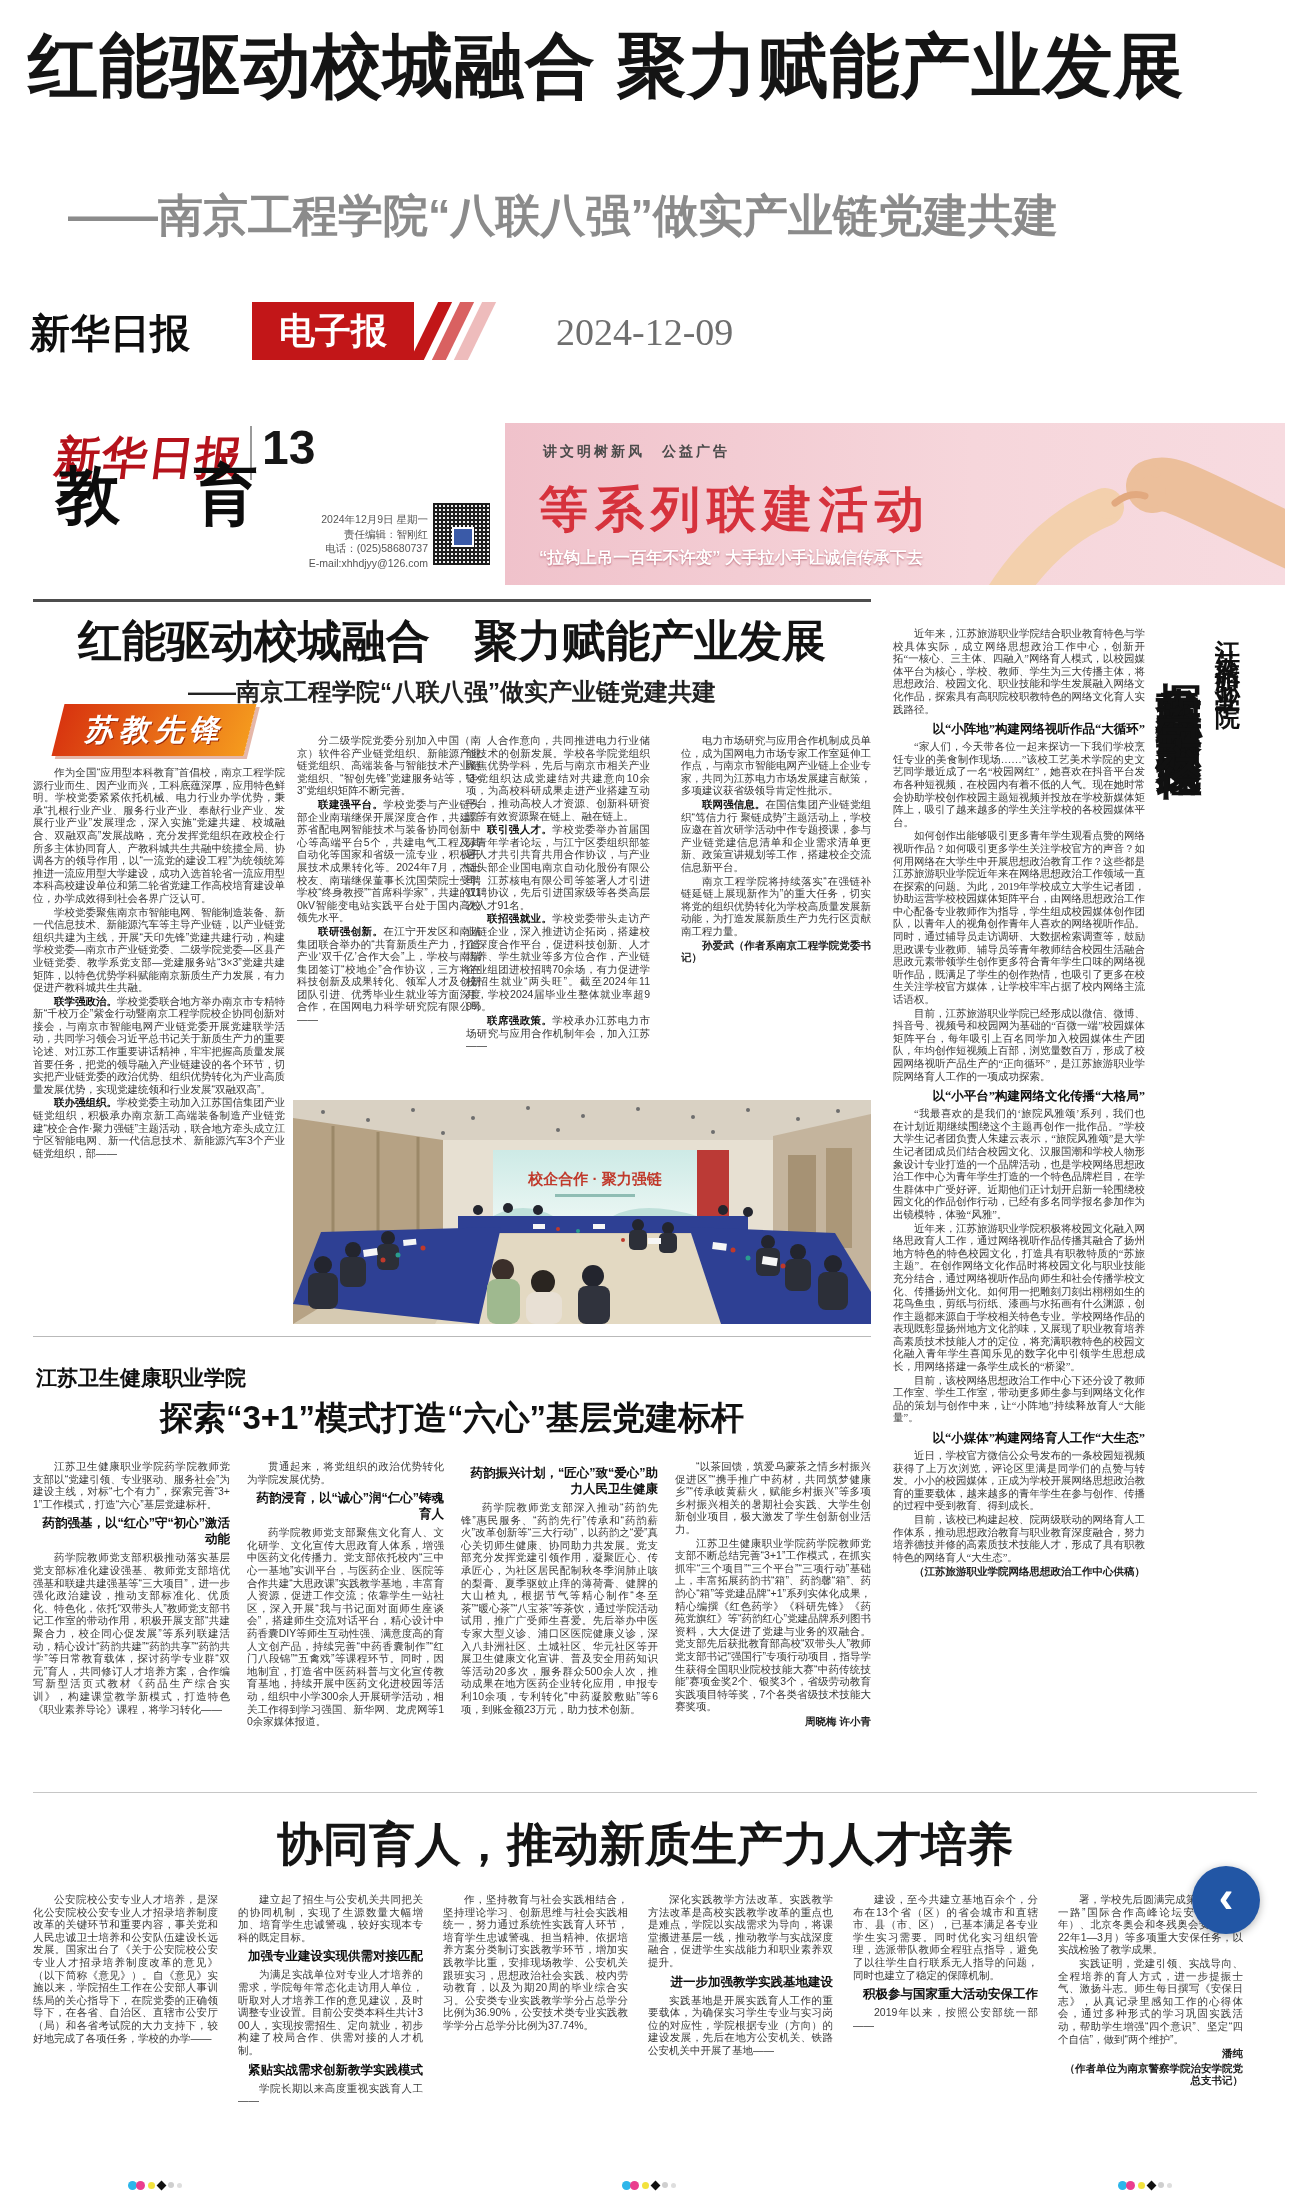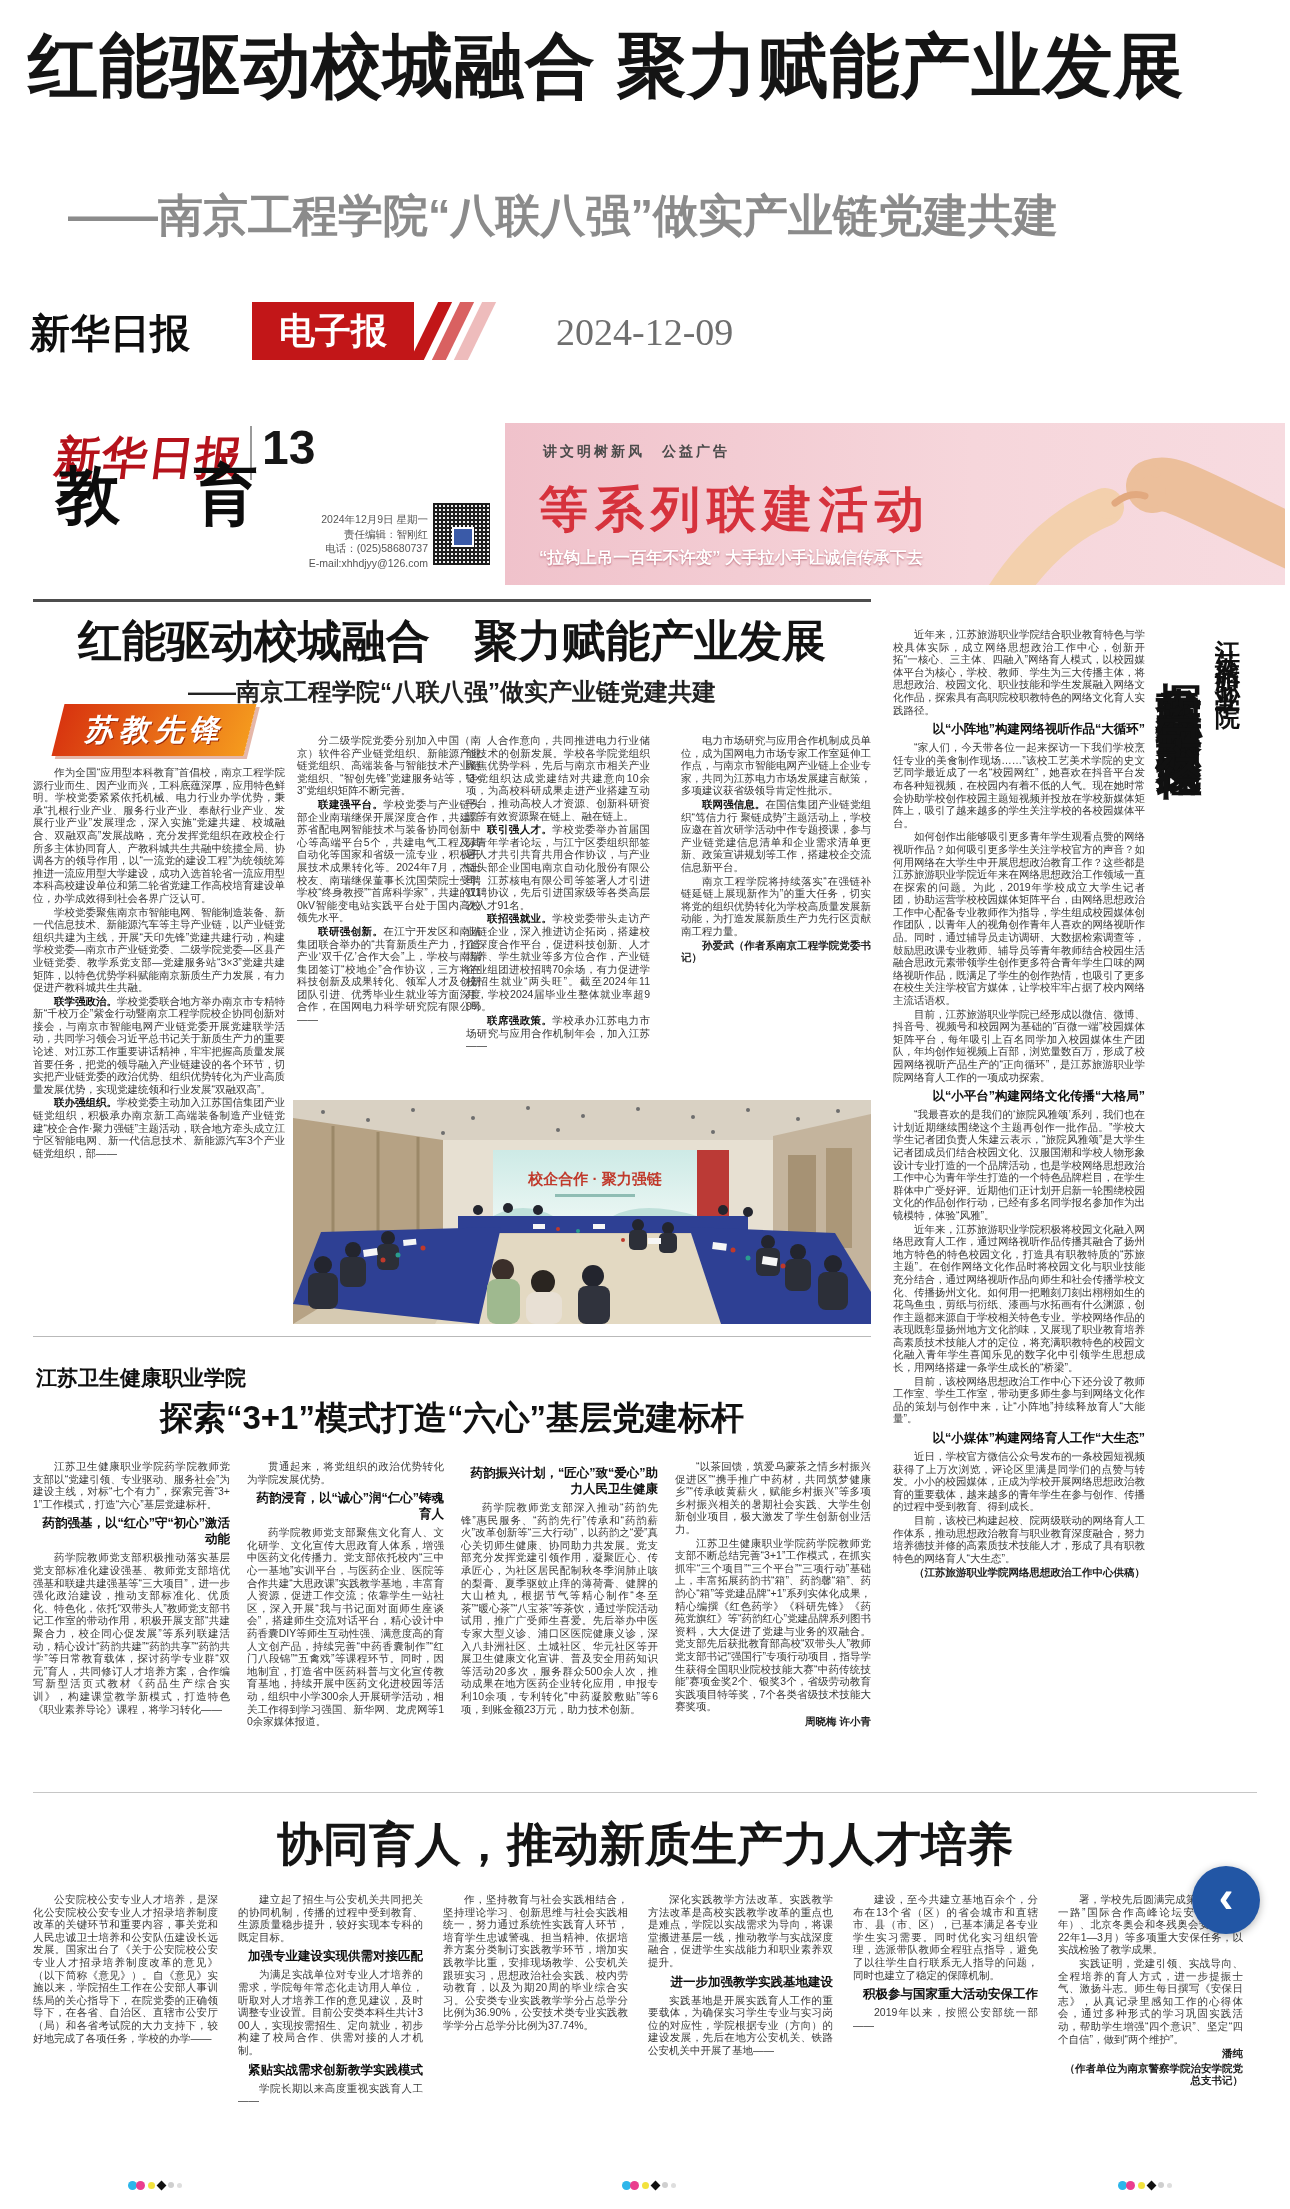--- a/index.html
+++ b/index.html
@@ -53,21 +53,21 @@
         margin:5px 0 4px 0;text-indent:0;}
   .newscol .byline{font-family:"Liberation Serif",serif;font-weight:700;text-indent:2em;margin-top:2px;color:#222;}
   .newscol .byline-r{font-weight:700;text-align:right;margin-top:2px;color:#222;}
   .newscol .credit{font-weight:700;text-align:right;margin-top:2px;color:#222;}
   #m-c1{left:33px;top:766px;width:252px;height:566px;}
   #m-c2{left:297px;top:734px;width:184px;height:358px;}
   #m-c3{left:466px;top:734px;width:184px;height:358px;}
   #m-c4{left:681px;top:734px;width:190px;height:358px;}
   .photo{left:293px;top:1100px;width:578px;height:224px;}
   
-  #t-col{left:893px;top:628px;width:252px;height:1130px;}
+  #t-col{left:893px;top:628px;width:252px;height:1130px;font-family:Liberation Serif, serif;}
   .t-kicker{left:1212px;top:620px;height:300px;writing-mode:vertical-rl;font-size:25px;font-weight:800;
         letter-spacing:9px;color:#101010;}
   .t-head{left:1150px;top:646px;height:960px;writing-mode:vertical-rl;font-size:46px;line-height:60px;
         font-weight:900;color:#111;letter-spacing:4px;}
   
   .h-kicker{left:36px;top:1364px;font-size:21px;font-weight:800;color:#0f0f0f;}
   .h-head{left:33px;top:1396px;width:838px;text-align:center;font-size:33px;font-weight:900;color:#111;white-space:nowrap;}
   #h-c1{left:33px;top:1460px;width:197px;height:318px;}
   #h-c2{left:247px;top:1460px;width:197px;height:318px;}
   #h-c3{left:461px;top:1460px;width:197px;height:318px;}
@@ -309,21 +309,21 @@
       <div class="para">江苏卫生健康职业学院药学院教师党支部不断总结完善“3+1”工作模式，在抓实抓牢“三个项目”“三个平台”“三项行动”基础上，丰富拓展药韵书“箱”、药韵馨“箱”、药韵心“箱”等党建品牌“+1”系列实体化成果，精心编撰《红色药学》《科研先锋》《药苑党旗红》等“药韵红心”党建品牌系列图书资料，大大促进了党建与业务的双融合。党支部先后获批教育部高校“双带头人”教师党支部书记“强国行”专项行动项目，指导学生获得全国职业院校技能大赛“中药传统技能”赛项金奖2个、银奖3个，省级劳动教育实践项目特等奖，7个各类省级技术技能大赛奖项。</div>
       <div class="byline-r">周晓梅 许小青</div>
     </div>
   <div class="abs rule3"></div>
 
   <div class="abs b-head">协同育人，推动新质生产力人才培养</div>
   <div id="b-c1" class="newscol">
       <div class="para">公安院校公安专业人才培养，是深化公安院校公安专业人才招录培养制度改革的关键环节和重要内容，事关党和人民忠诚卫士培养和公安队伍建设长远发展。国家出台了《关于公安院校公安专业人才招录培养制度改革的意见》（以下简称《意见》）。自《意见》实施以来，学院招生工作在公安部人事训练局的关心指导下，在院党委的正确领导下，在各省、自治区、直辖市公安厅（局）和各省考试院的大力支持下，较好地完成了各项任务，学校的办学——</div>
     </div>
   <div id="b-c2" class="newscol">
-      <div class="para">建立起了招生与公安机关共同把关的协同机制，传播的过程中受到教育、生源质量稳步提升，较好实现本专科的既定目标。</div>
+      <div class="para">建立起了招生与公安机关共同把关的协同机制，实现了生源数量大幅增加、培育学生忠诚警魂，较好实现本专科的既定目标。</div>
       <div class="colhead">加强专业建设实现供需对接匹配</div>
       <div class="para">为满足实战单位对专业人才培养的需求，学院每年常态化走访用人单位，听取对人才培养工作的意见建议，及时调整专业设置。目前公安类本科生共计300人，实现按需招生、定向就业，初步构建了校局合作、供需对接的人才机制。</div>
       <div class="colhead">紧贴实战需求创新教学实践模式</div>
       <div class="para">学院长期以来高度重视实践育人工——</div>
     </div>
   <div id="b-c3" class="newscol">
       <div class="para">作，坚持教育与社会实践相结合，坚持理论学习、创新思维与社会实践相统一，努力通过系统性实践育人环节，培育学生忠诚警魂、担当精神。依据培养方案分类制订实践教学环节，增加实践教学比重，安排现场教学、公安机关跟班实习，思想政治社会实践、校内劳动教育，以及为期20周的毕业综合实习。公安类专业实践教学学分占总学分比例为36.90%，公安技术类专业实践教学学分占总学分比例为37.74%。</div>
     </div>
   <div id="b-c4" class="newscol">
       <div class="para">深化实践教学方法改革。实践教学方法改革是高校实践教学改革的重点也是难点，学院以实战需求为导向，将课堂搬进基层一线，推动教学与实战深度融合，促进学生实战能力和职业素养双提升。</div>

